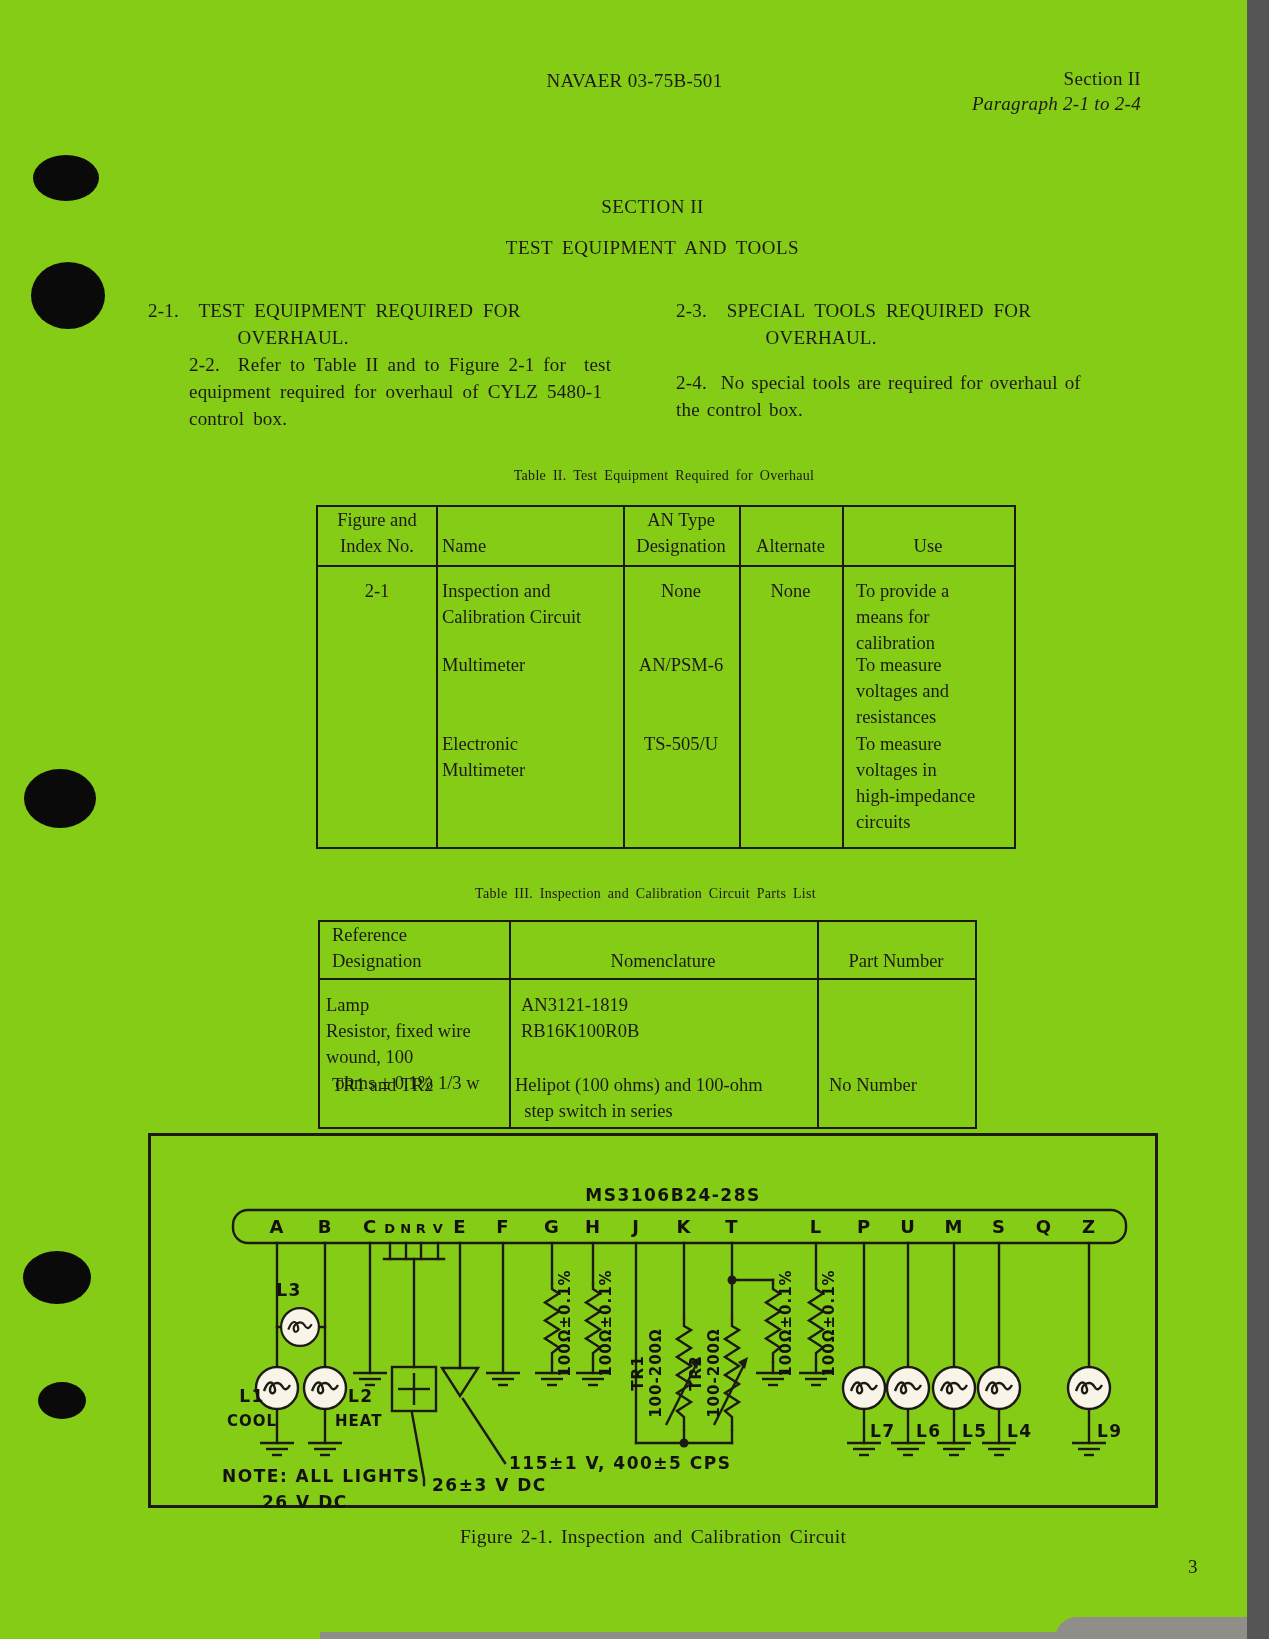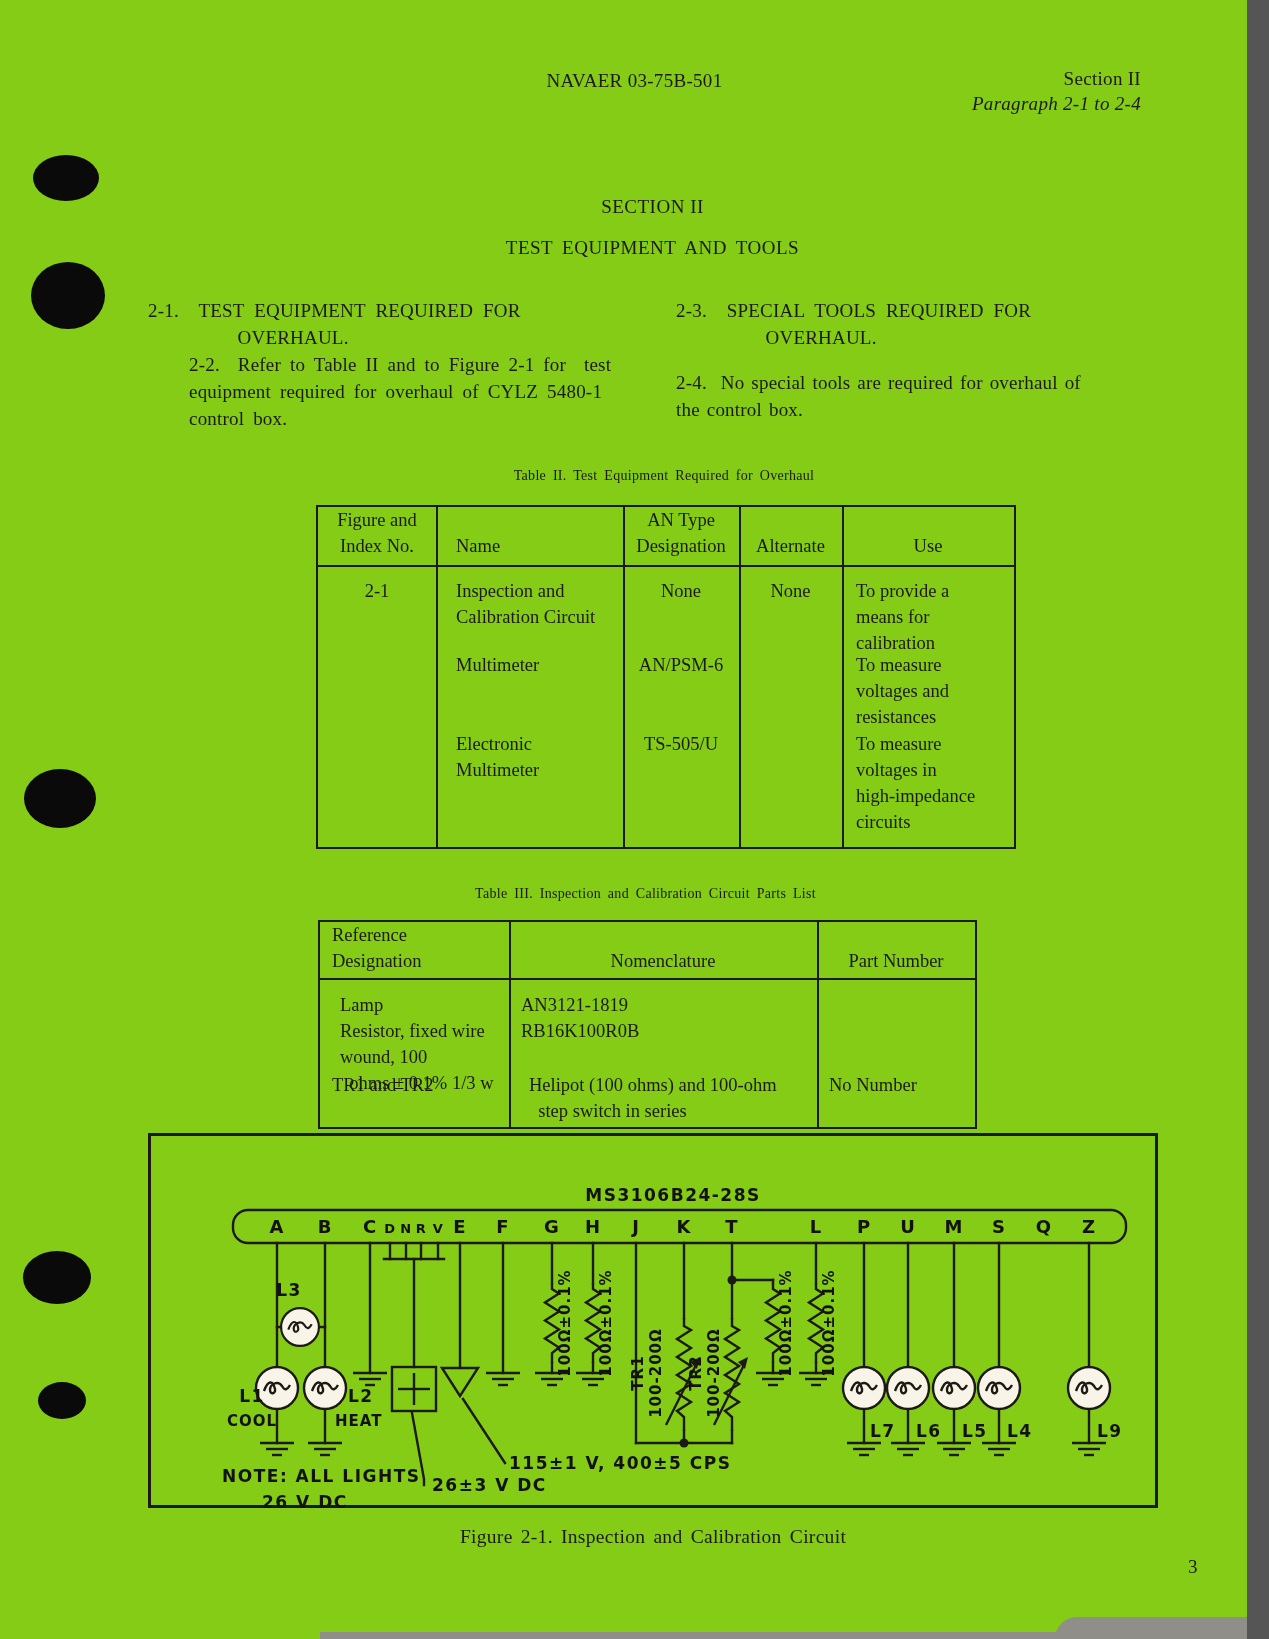--- a/index.html
+++ b/index.html
@@ -12,21 +12,21 @@
   .ttl{font-size:19px;letter-spacing:.5px;}
   .body-txt{font-size:19px;line-height:27px;letter-spacing:.2px;}
   .ws5{word-spacing:5px;} .ws4{word-spacing:4px;} .ws2{word-spacing:2px;}
   .tbl{position:absolute;border:2px solid #1d1a14;}
   .vsep{position:absolute;top:0;bottom:0;width:0;border-left:2px solid #1d1a14;}
   .hsep{position:absolute;left:0;right:0;height:0;border-top:2px solid #1d1a14;}
   .thead{position:absolute;left:0;right:0;top:0;display:grid;align-items:end;}
   .tgroup{position:absolute;display:grid;}
   .cell{font-size:18.5px;line-height:26px;white-space:pre-wrap;}
   .c-center{text-align:center;}
-  .pl10{padding-left:20px;} .pl14{padding-left:14px;} .pl12{padding-left:12px;}
+  .pl10{padding-left:6px;} .pl14{padding-left:14px;} .pl12{padding-left:12px;}
   .pb6{padding-bottom:6px;}
   .tbl-title{position:absolute;font-size:14px;text-align:center;letter-spacing:.3px;word-spacing:3px;}
   
   svg .w{stroke:#1d1a14;stroke-width:2.4;fill:none;stroke-linecap:square;}
   svg .sym{stroke:#1d1a14;stroke-width:2.4;fill:none;}
   svg .lampc{fill:#f8f4e7;stroke:#1d1a14;stroke-width:2.4;}
   svg .dot{fill:#1d1a14;stroke:none;}
   svg text{fill:#14120e;}
   .ft{font-family:"DejaVu Sans","Liberation Sans",sans-serif;font-weight:bold;}
   .tl{font:bold 18px "DejaVu Sans",sans-serif;letter-spacing:1px;}

